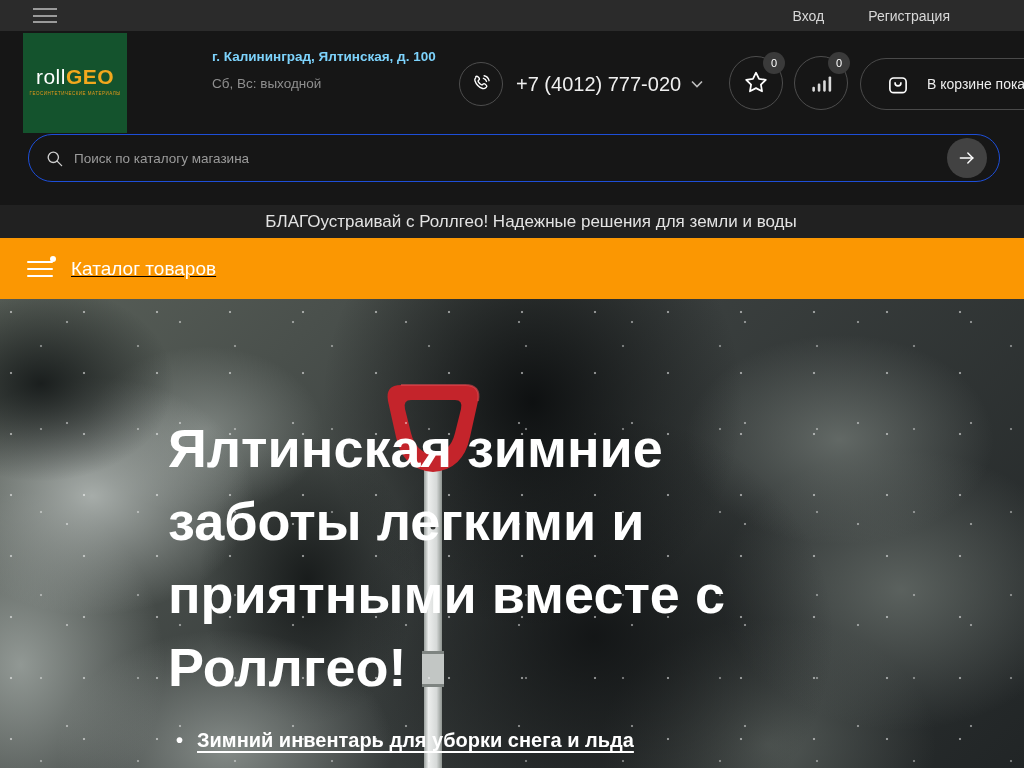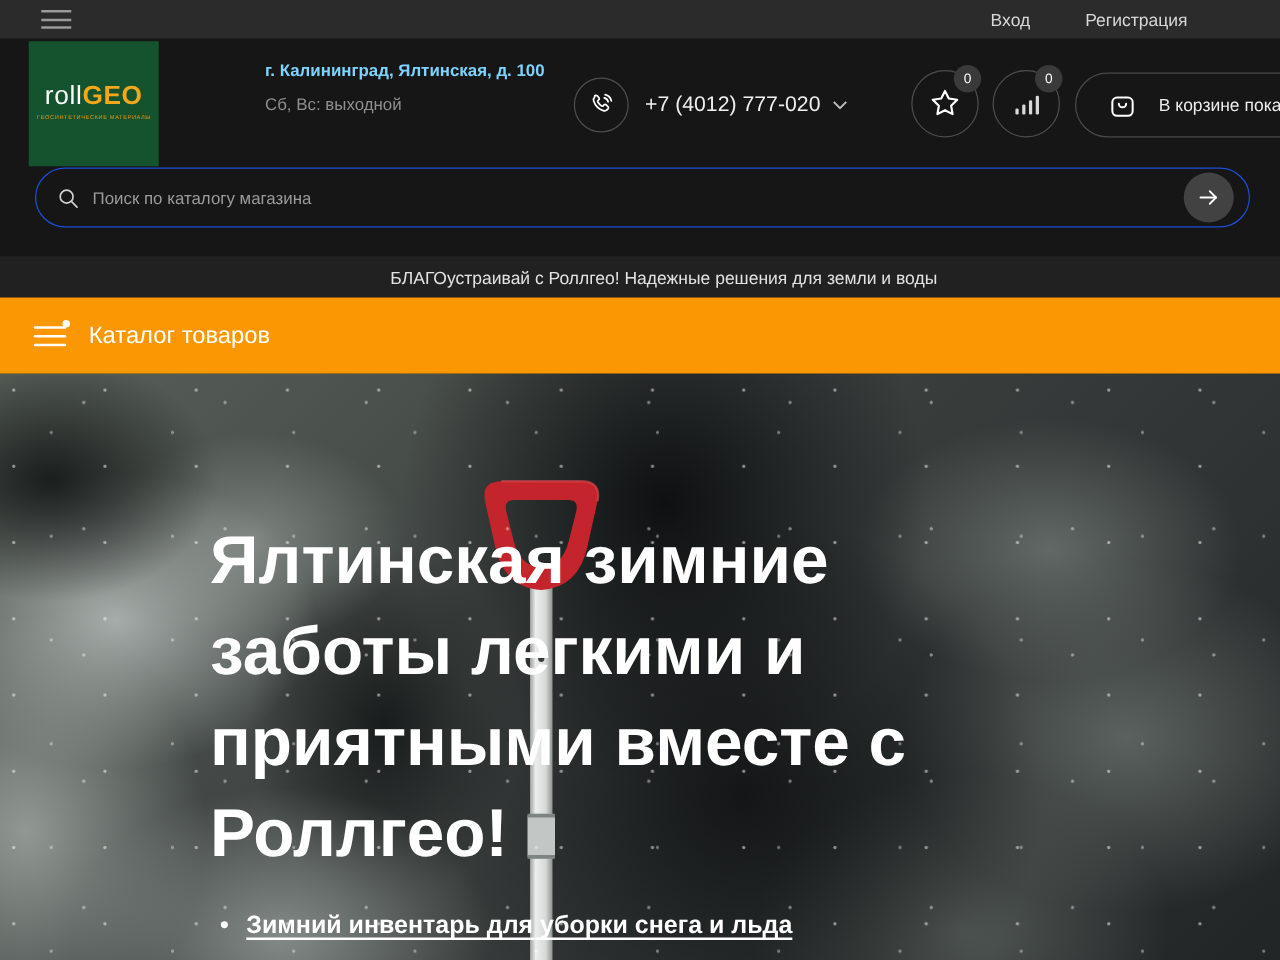--- a/index.html
+++ b/index.html
@@ -28,21 +28,21 @@
 
   .contact { position:absolute; left:212px; top:18px; }
   .contact .address { color:#7dd3fc; font-size:13.5px; font-weight:bold; margin-bottom:9px; }
   .contact .hours { color:#8f8f8f; font-size:13.5px; line-height:21px; }
 
   .circle { border:1px solid #4d4d4d; border-radius:50%; display:flex;
             align-items:center; justify-content:center; }
   .phone-circle { position:absolute; left:459px; top:31px; width:44px; height:44px; cursor:pointer; }
   .phone-line { position:absolute; left:516px; top:31px; height:44px; display:flex;
                 align-items:center; gap:10px; cursor:pointer; }
-  .phone-line .num { color:#efefef; font-size:17px; }
+  .phone-line .num { color:#efefef; font-size:20px; }
 
   .iconbtn { position:absolute; width:54px; height:54px; top:25px; cursor:pointer; }
   .iconbtn.star    { left:729px; }
   .iconbtn.compare { left:794px; }
   .badge { position:absolute; top:-5px; right:-3px; width:22px; height:22px; border-radius:50%;
            background:#3a3a3a; color:#fff; font-size:11px; display:flex;
            align-items:center; justify-content:center; }
 
   .cart-pill { position:absolute; left:860px; top:27px; width:210px; height:52px;
                border:1px solid #4a4a4a; border-radius:26px; display:flex;
@@ -55,25 +55,25 @@
   .searchbar .sicon { margin-left:16px; display:flex; }
   .searchbar input { flex:1; margin-left:10px; background:transparent; border:none; outline:none;
                      color:#e5e5e5; font-size:13.5px; font-family:"Liberation Sans",sans-serif; }
   .searchbar input::placeholder { color:#9b9b9b; }
   .go-btn { width:40px; height:40px; border-radius:50%; background:#424242; border:none;
             margin-right:12px; display:flex; align-items:center; justify-content:center; cursor:pointer; }
 
   
   .promo { position:absolute; left:0; top:205px; width:1024px; height:33px; background:#212121;
            display:flex; align-items:center; justify-content:center;
-           color:#e3e3e3; font-size:14px;padding-left:38px; }
+           color:#e3e3e3; font-size:17px;padding-left:38px; }
 
   
   .catalog { position:absolute; left:0; top:238px; width:1024px; height:61px; background:#fb9702;
-             display:flex; align-items:center; cursor:pointer; }
+             display:flex; align-items:center; cursor:pointer;text-decoration:underline; }
   .cat-icon { position:relative; margin-left:27px; width:26px; height:16px;
               display:flex; flex-direction:column; justify-content:space-between; }
   .cat-icon span { display:block; height:2px; width:100%; background:#ffffff; border-radius:1px; }
   .cat-icon i { position:absolute; right:-3px; top:-5px; width:6px; height:6px;
                 border-radius:50%; background:#ffffff; }
   .catalog .lbl { margin-left:18px; color:#ffffff; font-size:19px; }
 
   
   .hero { position:absolute; left:0; top:299px; width:1024px; height:469px; overflow:hidden;
           background:

